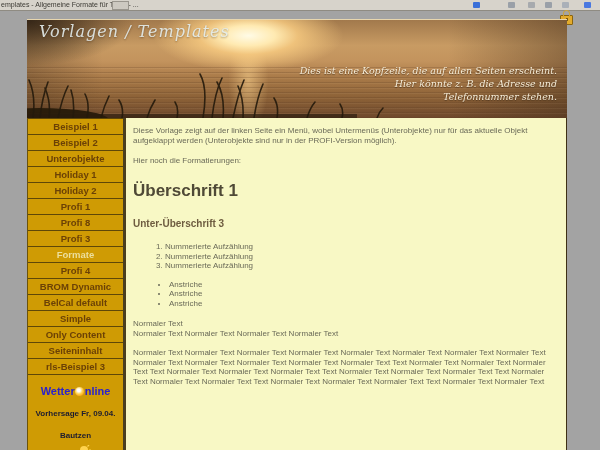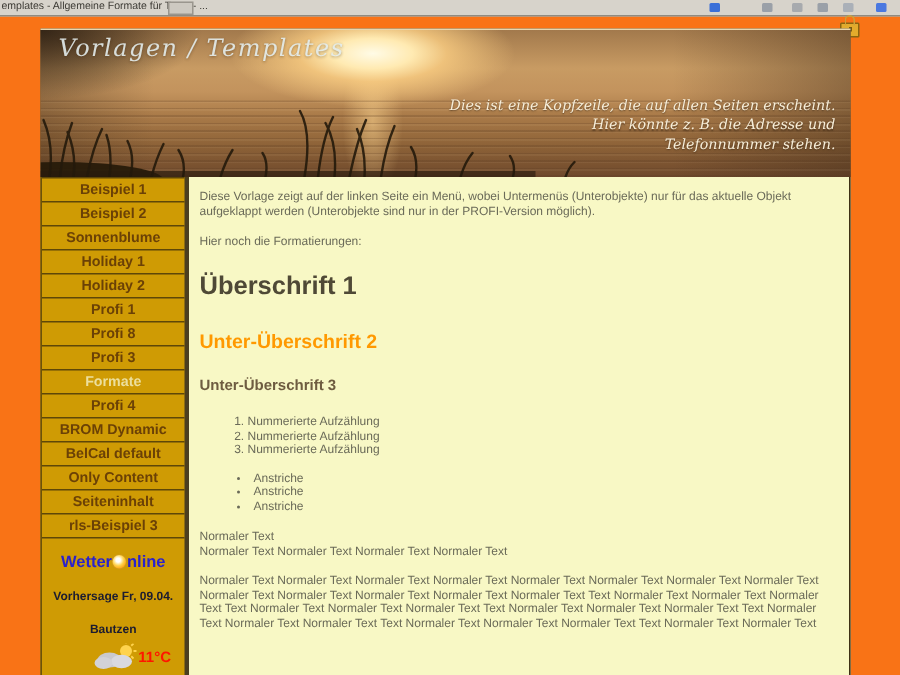--- a/index.html
+++ b/index.html
@@ -1,17 +1,17 @@
 <!DOCTYPE html>
 <html><head>
 <meta charset="utf-8">
 <style>
   html,body{margin:0;padding:0;width:600px;height:450px;overflow:hidden;
     font-family:"Liberation Sans",sans-serif;}
-  .screen{position:relative;width:600px;height:450px;background:#f97316;overflow:hidden;}
+  .screen{position:relative;width:600px;height:450px;background:#a3a3a3;overflow:hidden;}
 
   
   .titlebar{position:absolute;left:0;top:0;width:600px;height:10px;background:#d7d3cb;
     border-bottom:1px solid #8f8b82;font-size:7px;color:#3c3a34;line-height:10px;white-space:nowrap;}
   .titlebar-text{position:absolute;left:1px;top:0;}
   .tb-seg{position:absolute;left:112px;top:1px;width:15px;height:7px;background:#cdc9c1;
     border:1px solid #9a968e;}
   .tb-icon{position:absolute;top:2px;width:7px;height:6px;border-radius:1px;}
   .tb-icon.i1{left:473px;background:#3a6fd8;}
   .tb-icon.i2{left:508px;background:#9aa0a8;}
@@ -141,30 +141,31 @@
         <div>Hier könnte z. B. die Adresse und</div>
         <div>Telefonnummer stehen.</div>
       </div>
     </div>
 
     <div class="body-row">
 
       <div class="sidebar">
         <div class="nav-item">Beispiel 1</div>
         <div class="nav-item">Beispiel 2</div>
-        <div class="nav-item">Sonnenblume</div>
+        <div class="nav-item">Unterobjekte</div>
         <div class="nav-item">Holiday 1</div>
         <div class="nav-item">Holiday 2</div>
         <div class="nav-item">Profi 1</div>
         <div class="nav-item">Profi 8</div>
         <div class="nav-item">Profi 3</div>
         <div class="nav-item active">Formate</div>
         <div class="nav-item">Profi 4</div>
         <div class="nav-item">BROM Dynamic</div>
         <div class="nav-item">BelCal default</div>
+        <div class="nav-item">Simple</div>
         <div class="nav-item">Only Content</div>
         <div class="nav-item">Seiteninhalt</div>
         <div class="nav-item">rls-Beispiel 3</div>
 
         <div class="weather">
           <div class="wo-logo"><span>Wetter</span><span class="wo-sun"></span><span>nline</span></div>
           <div class="wo-line">Vorhersage Fr, 09.04.</div>
           <div class="wo-line">Bautzen</div>
           <div class="wo-row">
             <svg width="30" height="18" viewBox="0 0 30 18">
@@ -188,21 +189,20 @@
             </span>
             <button class="wo-go">GO</button>
           </div>
         </div>
       </div>
 
       <div class="content">
         <p class="intro">Diese Vorlage zeigt auf der linken Seite ein Menü, wobei Untermenüs (Unterobjekte) nur für das aktuelle Objekt aufgeklappt werden (Unterobjekte sind nur in der PROFI-Version möglich).</p>
         <p class="intro2">Hier noch die Formatierungen:</p>
         <h1>Überschrift 1</h1>
-        <h2>Unter-Überschrift 2</h2>
         <h3>Unter-Überschrift 3</h3>
         <ol>
           <li>Nummerierte Aufzählung</li>
           <li>Nummerierte Aufzählung</li>
           <li>Nummerierte Aufzählung</li>
         </ol>
         <ul>
           <li>Anstriche</li>
           <li>Anstriche</li>
           <li>Anstriche</li>

